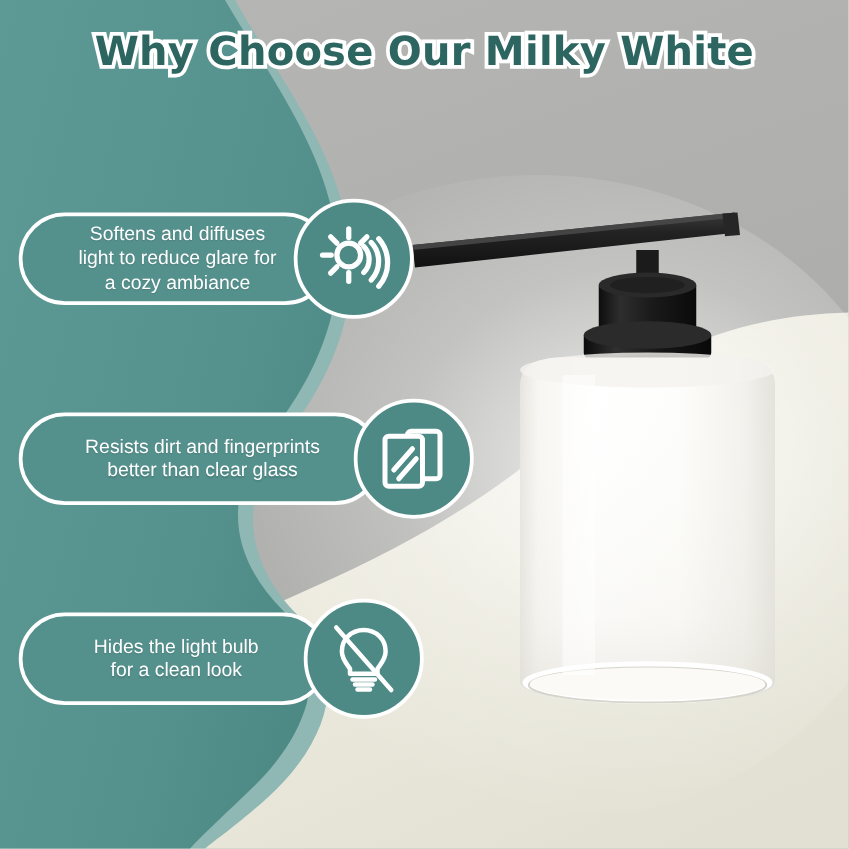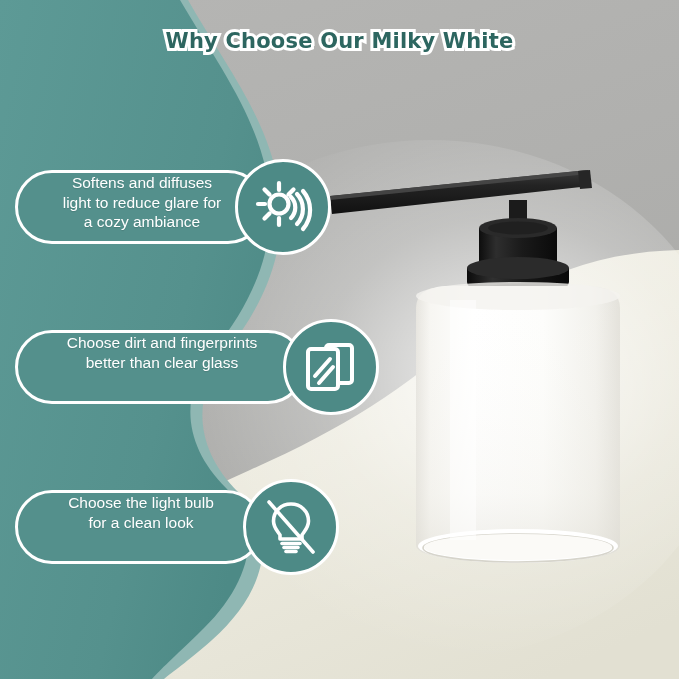--- a/index.html
+++ b/index.html
@@ -33,21 +33,21 @@
     top: 22px;
     width: 679px;
     text-align: center;
     z-index: 40;
     pointer-events: none;
   }
   .headline .hl-line {
     display: block;
     font-family: "DejaVu Sans", sans-serif;
     font-weight: bold;
-    font-size: 21px;
+    font-size: 32px;
     line-height: 38px;
     letter-spacing: 0.2px;
     color: #2d6660;
     -webkit-text-stroke: 6px #ffffff;
     paint-order: stroke fill;
     text-shadow:
        0 0 1px #ffffff,
        1px 1px 0 rgba(255,255,255,0.9);
   }
 
@@ -62,20 +62,21 @@
   .callout .pill {
     position: absolute;
     left: 0;
     top: 0;
     height: 74px;
     background: #54908c;
     border: 3px solid #ffffff;
     border-radius: 37px;
     box-sizing: border-box;
     display: flex;
+    align-items: center;
     justify-content: center;
   }
   .callout .pill-text {
     color: #ffffff;
     font-family: "Liberation Sans", sans-serif;
     font-size: 15.5px;
     line-height: 19.5px;
     text-align: center;
     padding: 0 14px 0 18px;
     white-space: pre-line;
@@ -256,36 +257,36 @@
         <line x1="41.5" y1="13.5" x2="36.5" y2="18.5"></line>
         <path d="M39 21 A15 15 0 0 1 39 42"></path>
         <path d="M45 18 A22 22 0 0 1 45 48"></path>
         <path d="M51 15 A29 29 0 0 1 51 53"></path>
       </svg>
     </div>
   </div>
 
   <div class="callout" id="callout-2">
     <div class="pill">
-      <span class="pill-text">Choose dirt and fingerprints
+      <span class="pill-text">Resists dirt and fingerprints
 better than clear glass</span>
     </div>
     <div class="badge">
       <svg width="58" height="58" viewBox="0 0 58 58" fill="none" stroke="#ffffff" stroke-width="4" stroke-linecap="round" stroke-linejoin="round">
         <rect x="24" y="7" width="26" height="38" rx="3"></rect>
         <rect x="6" y="11" width="30" height="40" rx="3" fill="#4d8a86"></rect>
         <line x1="13" y1="38" x2="28" y2="21"></line>
         <line x1="17" y1="45" x2="31" y2="29"></line>
       </svg>
     </div>
   </div>
 
   <div class="callout" id="callout-3">
     <div class="pill">
-      <span class="pill-text">Choose the light bulb
+      <span class="pill-text">Hides the light bulb
 for a clean look</span>
     </div>
     <div class="badge">
       <svg width="62" height="62" viewBox="0 0 62 62" fill="none" stroke="#ffffff" stroke-width="3.6" stroke-linecap="round" stroke-linejoin="round">
         <path d="M31 8 C21 8 13.5 15.5 13.5 25 C13.5 31.5 17.5 35 20 39 L20 43 L42 43 L42 39
                  C44.5 35 48.5 31.5 48.5 25 C48.5 15.5 41 8 31 8 Z"></path>
         <line x1="22" y1="47.5" x2="40" y2="47.5"></line>
         <line x1="24" y1="51.5" x2="38" y2="51.5"></line>
         <path d="M26 55.5 L36 55.5"></path>
         <line x1="9" y1="6" x2="53" y2="56"></line>

